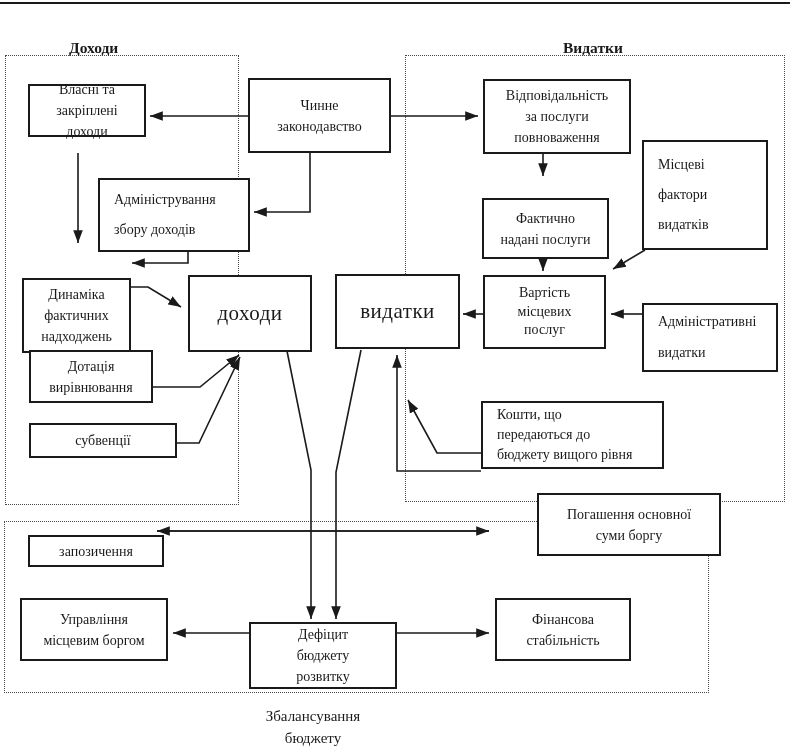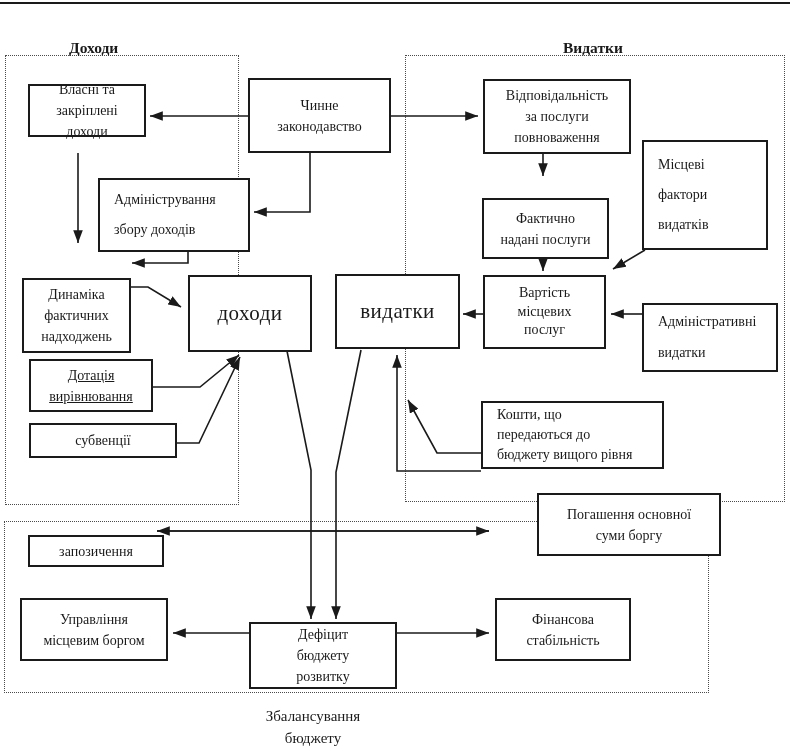--- a/index.html
+++ b/index.html
@@ -26,21 +26,21 @@
   #n-chynne{left:248px;top:78px;width:143px;height:75px;}
   #n-administruvannia{left:98px;top:178px;width:152px;height:74px;}
   #n-vidpovidalnist{left:483px;top:79px;width:148px;height:75px;}
   #n-mistsevi{left:642px;top:140px;width:126px;height:110px;}
   #n-faktychno{left:482px;top:198px;width:127px;height:61px;}
   #n-dynamika{left:22px;top:278px;width:109px;height:75px;}
   #n-dokhody{left:188px;top:275px;width:124px;height:77px;}
   #n-vydatky{left:335px;top:274px;width:125px;height:75px;}
   #n-vartist{left:483px;top:275px;width:123px;height:74px;line-height:1.35;}
   #n-administratyvni{left:642px;top:303px;width:136px;height:69px;}
-  #n-dotatsiia{left:29px;top:359px;width:124px;height:53px;text-decoration:underline;}
+  #n-dotatsiia{left:29px;top:350px;width:124px;height:53px;}
   #n-subventsii{left:29px;top:423px;width:148px;height:35px;}
   #n-koshty{left:481px;top:401px;width:183px;height:68px;line-height:1.45;}
   #n-pohashennia{left:495px;top:493px;width:184px;height:63px;margin-left:42px;}
   #n-zapozychennia{left:28px;top:535px;width:136px;height:32px;}
   #n-upravlinnia{left:20px;top:598px;width:148px;height:63px;}
   #n-defitsyt{left:249px;top:622px;width:148px;height:67px;}
   #n-finansova{left:495px;top:598px;width:136px;height:63px;}
 </style>
 </head>
 <body>

